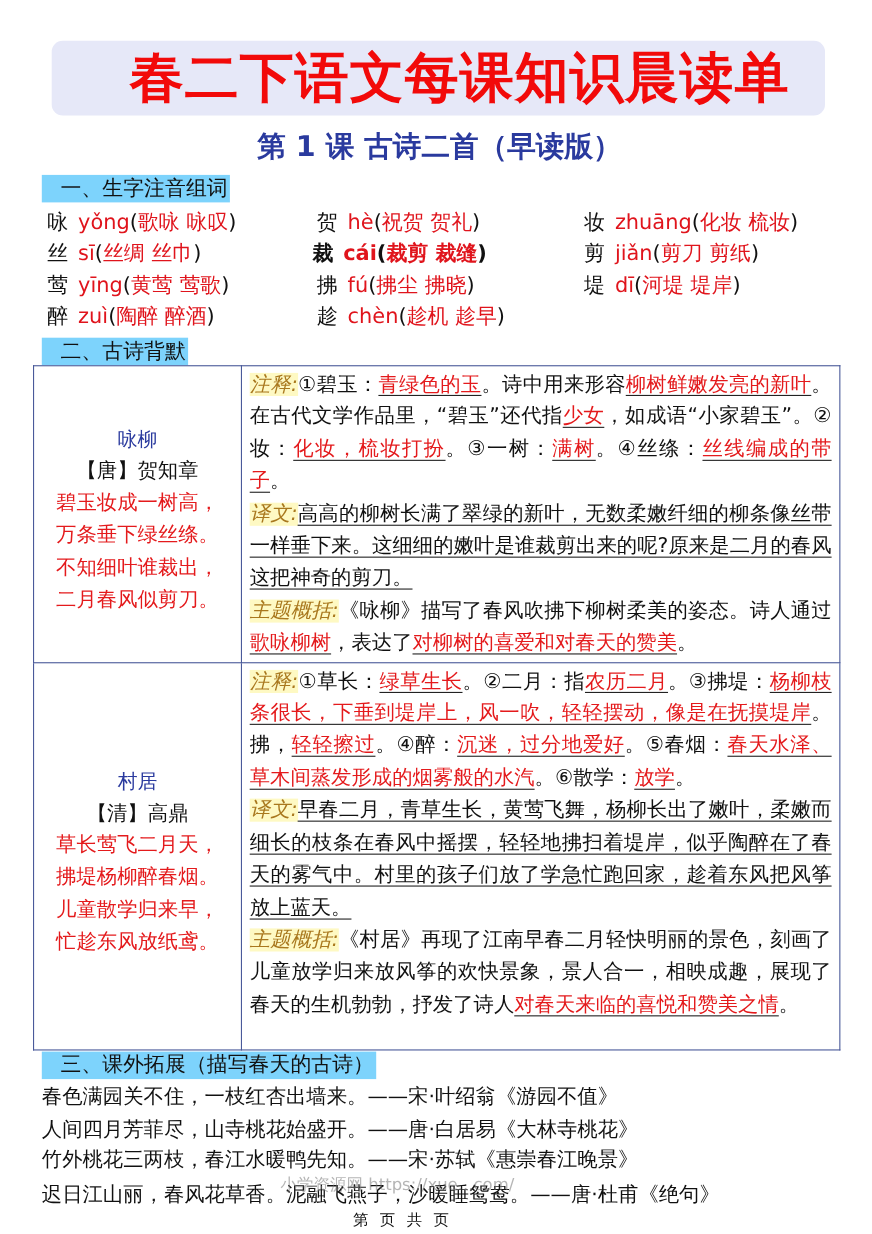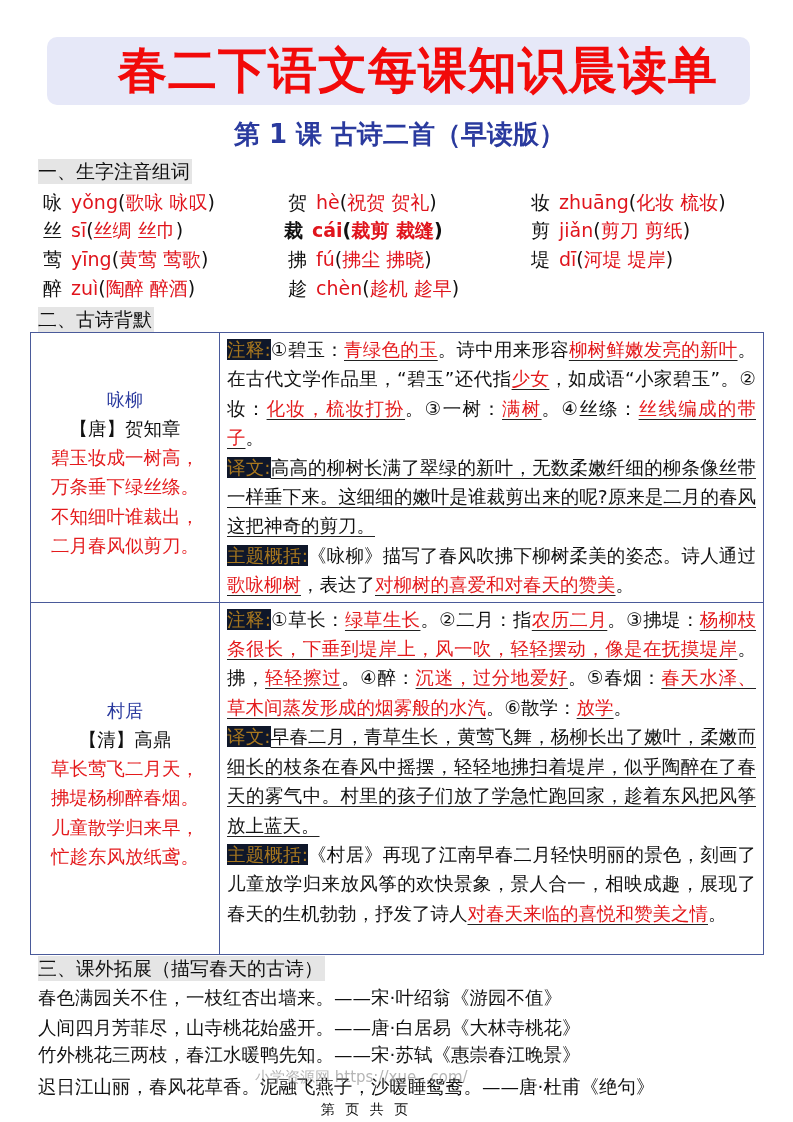--- a/index.html
+++ b/index.html
@@ -14,31 +14,31 @@
   .title-text {
     position: absolute; left: 118px; top: 38px; font-size: 49px; line-height: 66px;
     font-weight: bold; color: #f20a0a; letter-spacing: 1px; white-space: nowrap;
   }
   .subtitle {
     position: absolute; left: 0; width: 793px; top: 116px; text-align: center;
     font-size: 26px; font-weight: bold; color: #2a3a9e; line-height: 36px;
     padding-left: 6px; white-space: nowrap;
   }
   .sec-head {
-    position: absolute; left: 38px; background: #e5e5e5; font-size: 19px; line-height: 25px;
-    color: #111; padding: 0 2px 0 0; white-space: nowrap;
+    position: absolute; left: 38px; background: #7dd3fc; font-size: 19px; line-height: 25px;
+    color: #111; padding: 0 2px 0 17px; white-space: nowrap;
   }
   .vocab-row { position: absolute; font-size: 19px; line-height: 26px; white-space: nowrap; }
   .vocab-row .ch { color: #111; margin-right: 9px; }
   .vocab-row .py { color: #e0141c; text-align: right; }
   .vocab-row .pa { color: #111; }
   .vocab-row .wd { color: #e0141c; }
   .red { color: #e41a1c; }
   .u { text-decoration: underline; text-decoration-color: #222; text-underline-offset: 4px; text-decoration-thickness: 1px; }
-  .tag { background: #0f172a; color: #a9781e; }
+  .tag { background: #fef9c3; color: #a9781e; font-style: italic; }
   table.poems {
     position: absolute; left: 30px; top: 332px; width: 734px; border-collapse: collapse;
   }
   table.poems td { border: 1.5px solid #4a5a9a; vertical-align: top; }
   td.poem-cell { width: 189px; text-align: center; vertical-align: middle !important; padding-top: 12px; }
   td.note-cell { padding: 2px 7px 2px 7px; font-size: 18.5px; line-height: 29.4px; text-align: justify; }
   .poem-title { color: #2a3a9e; font-size: 18px; line-height: 28px; }
   .poem-author { color: #111; font-size: 18.5px; line-height: 29px; }
   .poem-line { color: #e41a1c; font-size: 18.5px; line-height: 29.5px; white-space: nowrap; }
   .ext-line { position: absolute; left: 38px; font-size: 18.5px; line-height: 29px; color: #111; white-space: nowrap; }

